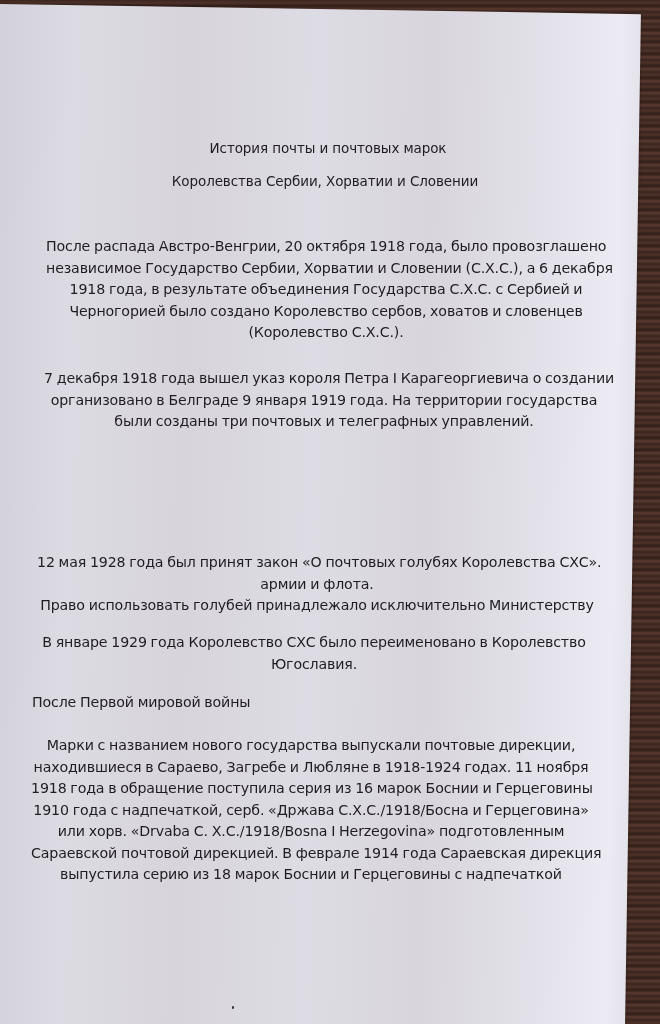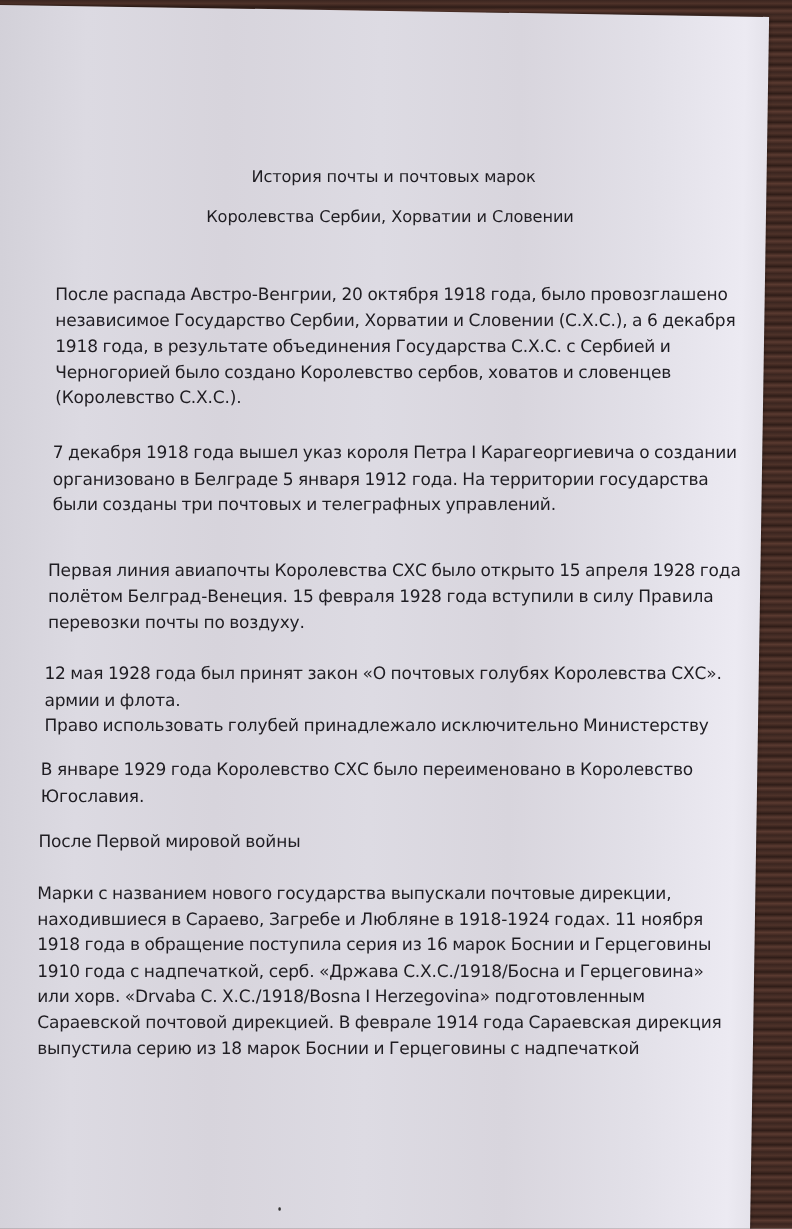--- a/index.html
+++ b/index.html
@@ -48,20 +48,21 @@
       left: 44px;
       width: 560px;
       font-size: 14.2px;
       line-height: 21.5px;
       letter-spacing: -0.15px;
       word-spacing: -0.5px;
     }
     .line {
       display: block;
       white-space: nowrap;
+      text-align: center;
     }
     .p1 { top: 236px; left: 46px; }
     .p2 { top: 368px; left: 44px; }
     .p3 { top: 466px; left: 40px; }
     .p4 { top: 552px; left: 37px; }
     .p5 { top: 632px; left: 34px; }
     .heading { top: 692px; left: 32px; }
     .p6 { top: 735px; left: 31px; }
     .dot {
       position: absolute;
@@ -85,29 +86,24 @@
   <div class="para p1">
     <span class="line">После  распада Австро-Венгрии, 20 октября 1918 года, было провозглашено</span>
     <span class="line">независимое Государство Сербии, Хорватии и Словении  (С.Х.С.), а 6 декабря</span>
     <span class="line">1918 года, в результате объединения Государства  С.Х.С. с Сербией и</span>
     <span class="line">Черногорией было создано Королевство сербов, ховатов и словенцев</span>
     <span class="line">(Королевство С.Х.С.).</span>
   </div>
 
   <div class="para p2">
     <span class="line">7 декабря 1918 года вышел указ короля Петра I Карагеоргиевича о создании</span>
-    <span class="line">организовано в Белграде 5 января 1912 года. На территории государства</span>
+    <span class="line">организовано в Белграде 9 января 1919 года. На территории государства</span>
     <span class="line">были созданы три почтовых и телеграфных управлений.</span>
   </div>
 
-  <div class="para p3">
-    <span class="line">Первая линия авиапочты Королевства СХС было открыто 15 апреля 1928 года</span>
-    <span class="line">полётом Белград-Венеция.  15 февраля 1928 года вступили в силу Правила</span>
-    <span class="line">перевозки почты по воздуху.</span>
-  </div>
 
   <div class="para p4">
     <span class="line">12 мая 1928 года был принят закон «О почтовых голубях Королевства СХС».</span>
     <span class="line">армии и флота.</span>
     <span class="line">Право использовать голубей принадлежало исключительно Министерству</span>
   </div>
 
   <div class="para p5">
     <span class="line">В январе 1929 года Королевство СХС было переименовано в Королевство</span>
     <span class="line">Югославия.</span>

